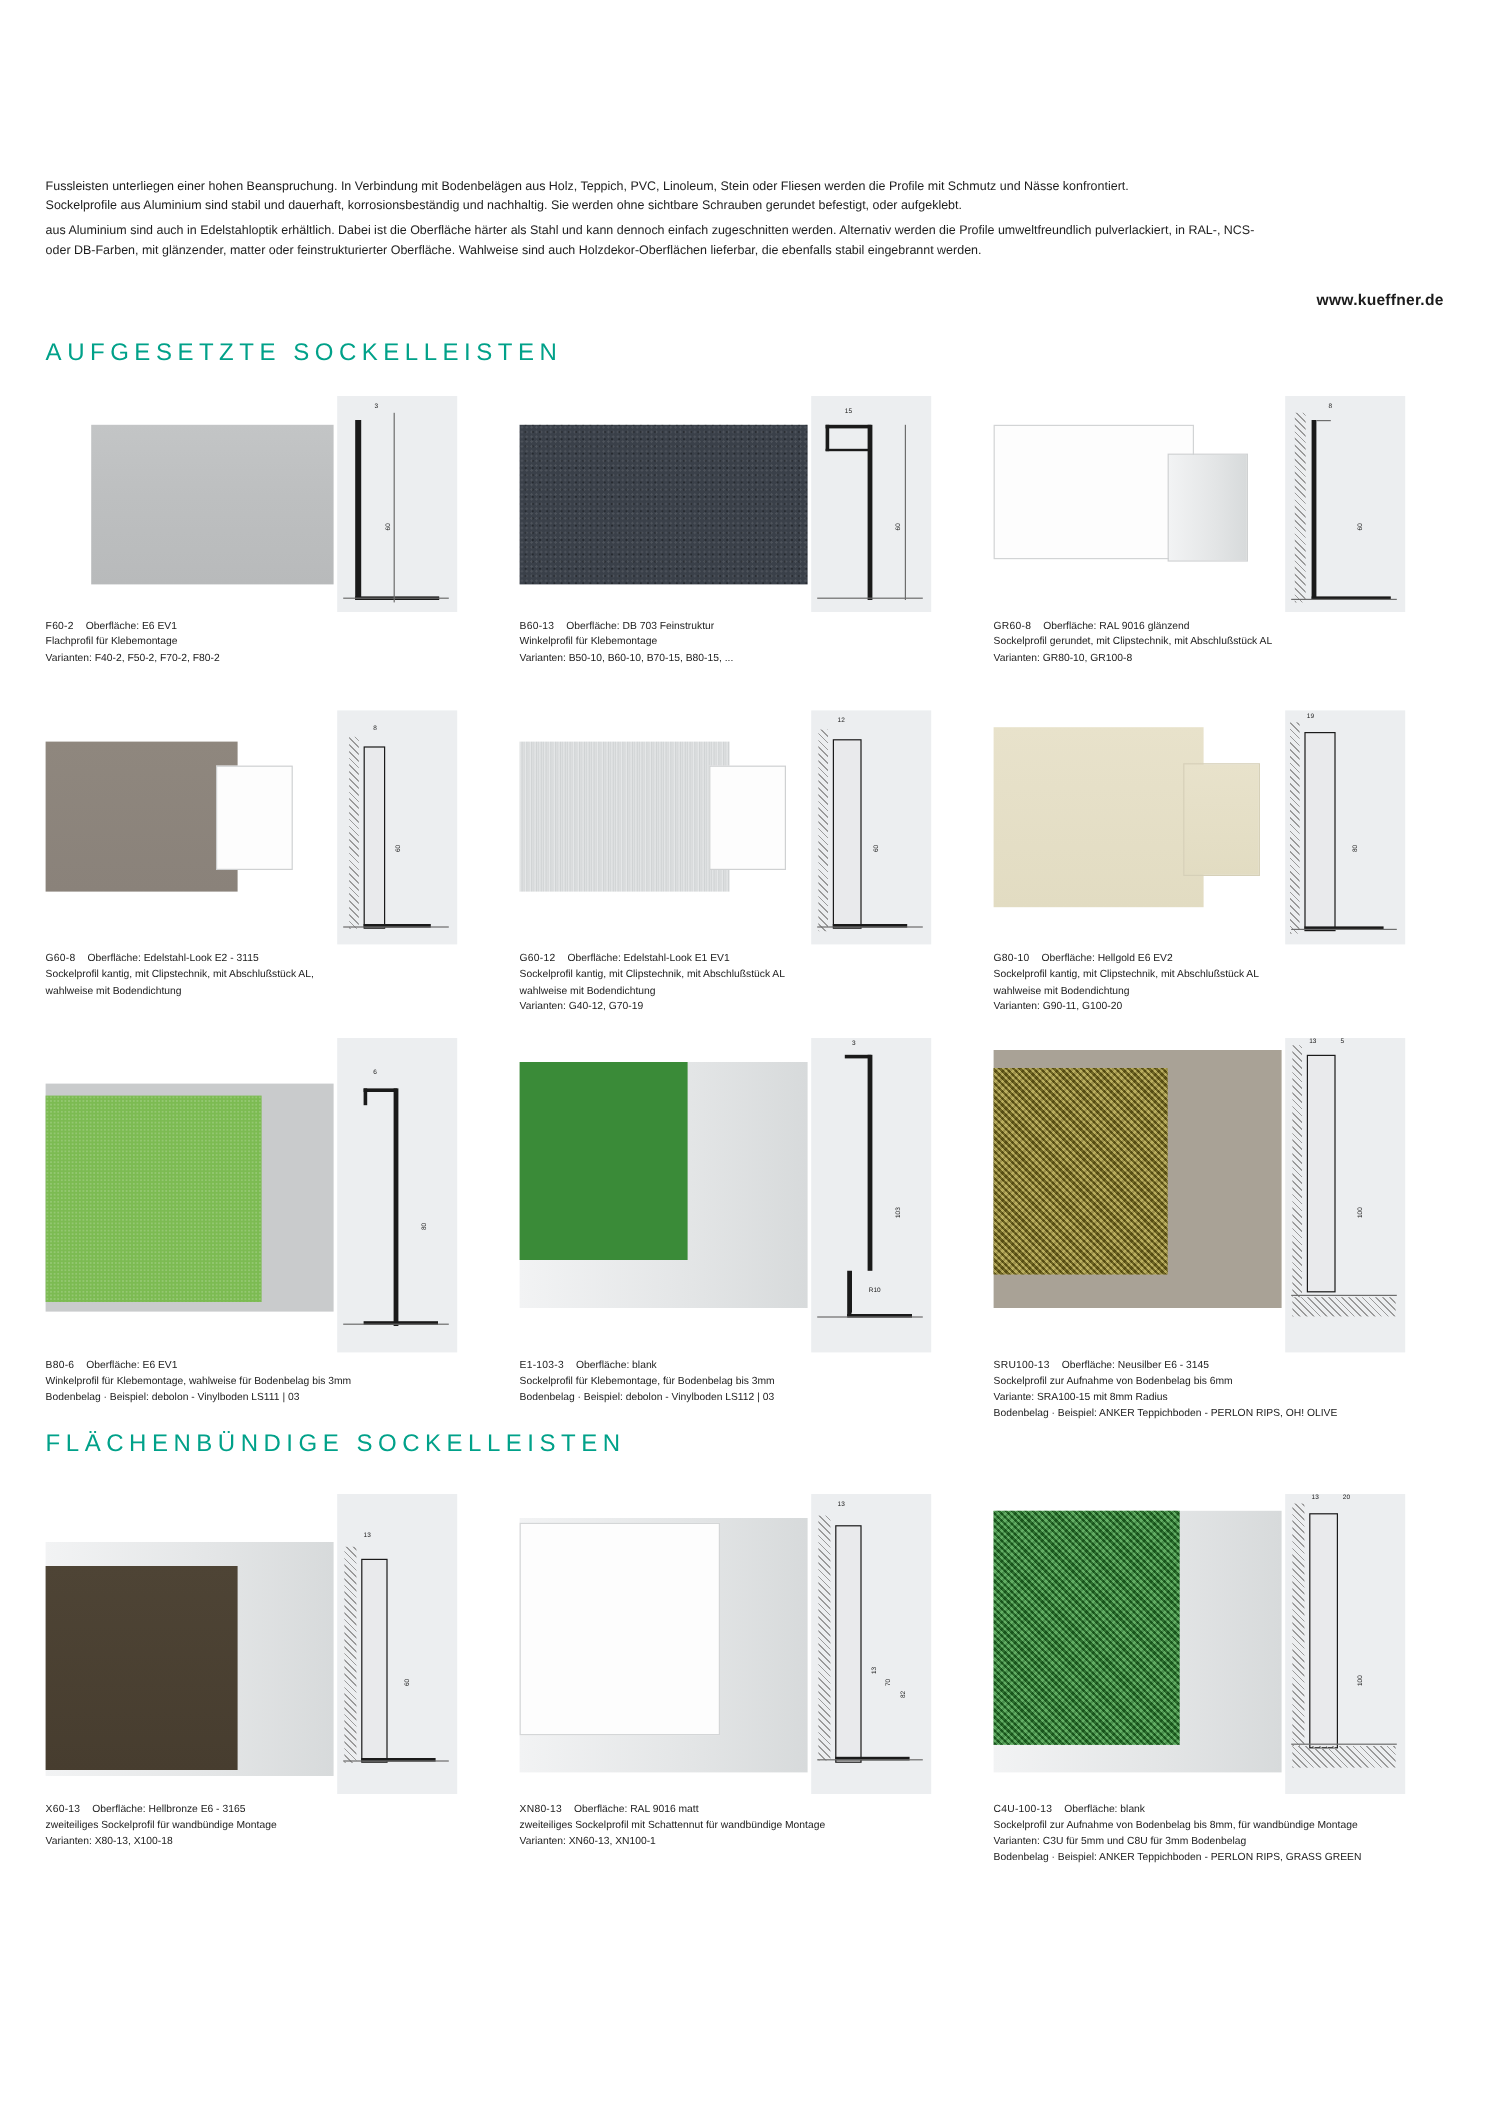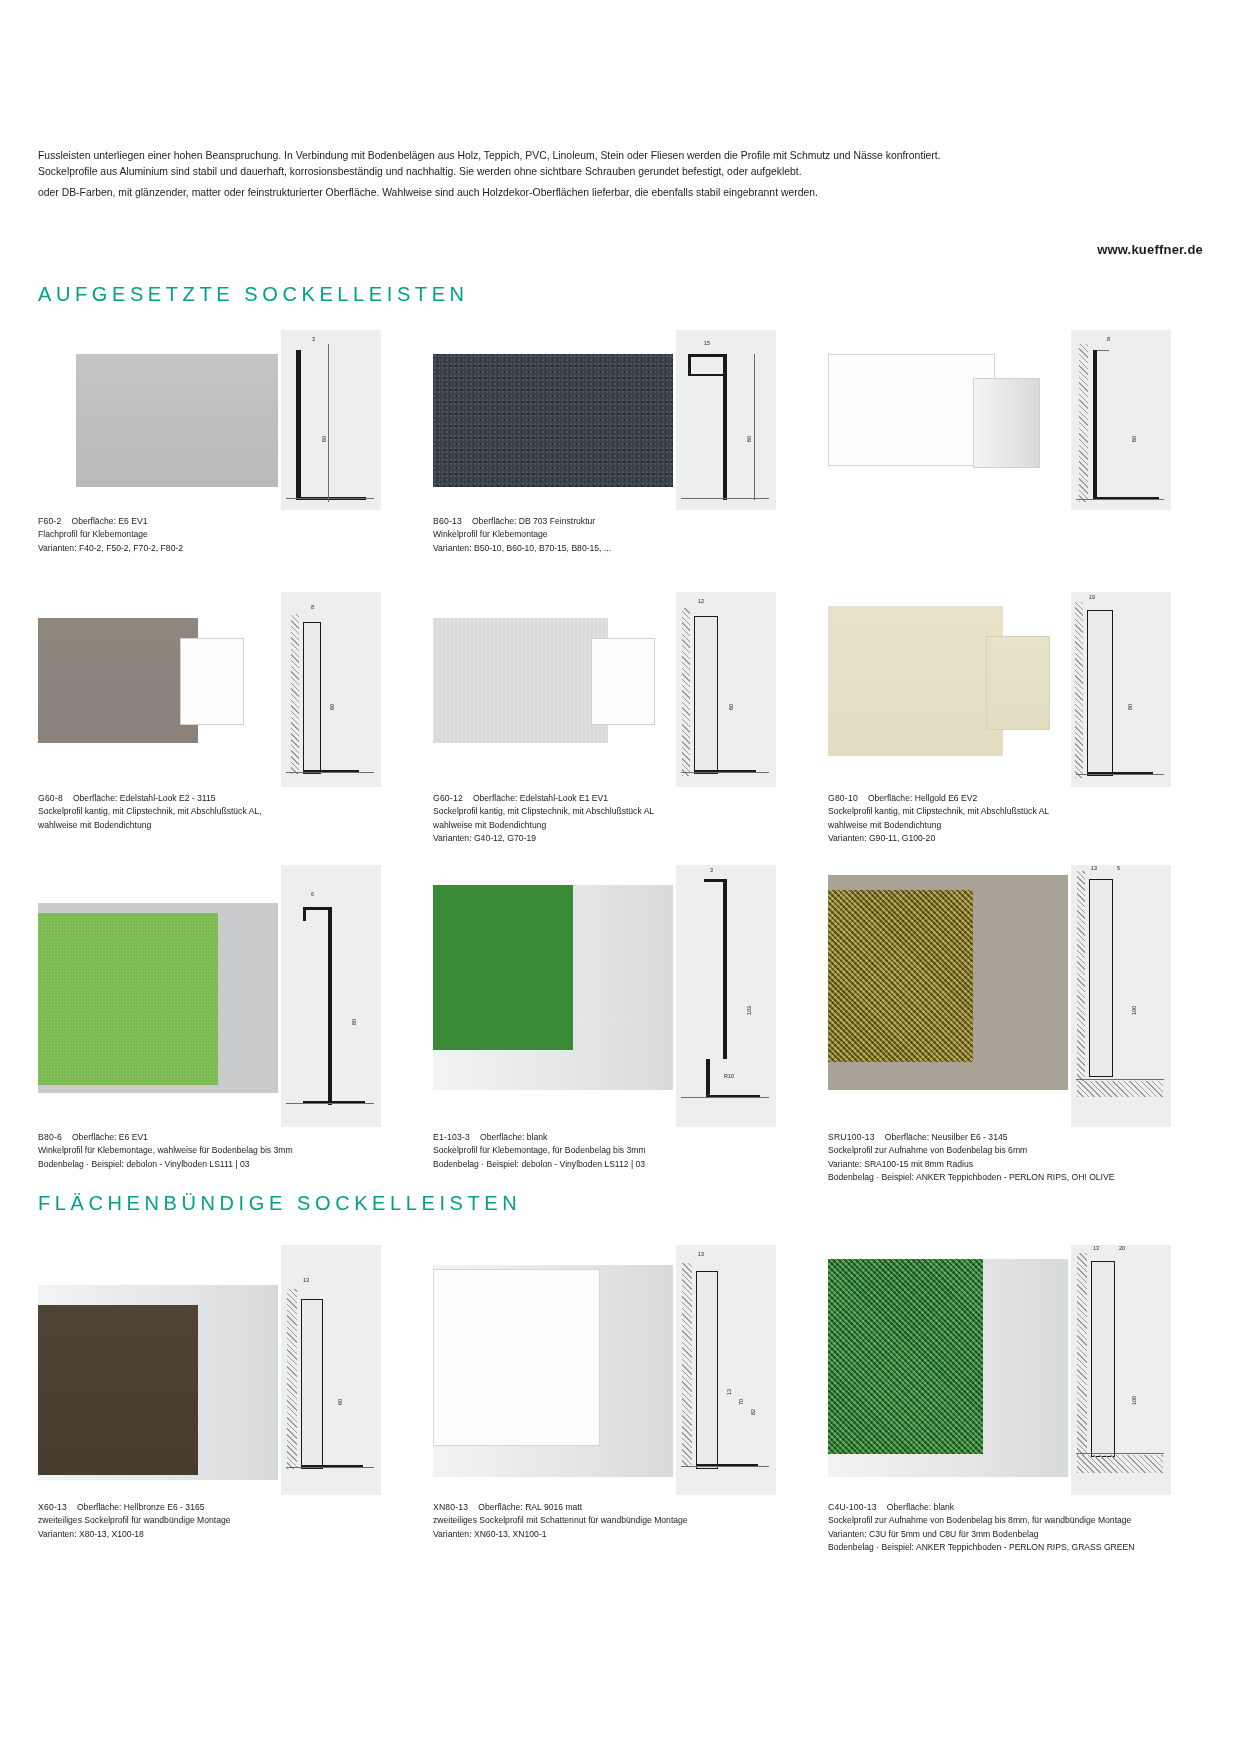--- a/index.html
+++ b/index.html
@@ -66,20 +66,21 @@
 </head>
 <body>
 
 <div class="page">
 
 
   <div class="intro">
     <p>Fussleisten unterliegen einer hohen Beanspruchung. In Verbindung mit Bodenbelägen aus Holz, Teppich, PVC, Linoleum, Stein oder Fliesen werden die Profile mit Schmutz und Nässe konfrontiert.</p>
     <p>Sockelprofile aus Aluminium sind stabil und dauerhaft, korrosionsbeständig und nachhaltig. Sie werden ohne sichtbare Schrauben gerundet befestigt, oder aufgeklebt.</p>
     <div class="gap"></div>
+    <p>aus Aluminium sind auch in Edelstahloptik erhältlich. Dabei ist die Oberfläche härter als Stahl und kann dennoch einfach zugeschnitten werden. Alternativ werden die Profile umweltfreundlich pulverlackiert, in RAL-, NCS-</p>
     <p>oder DB-Farben, mit glänzender, matter oder feinstrukturierter Oberfläche. Wahlweise sind auch Holzdekor-Oberflächen lieferbar, die ebenfalls stabil eingebrannt werden.</p>
   </div>
   <div class="website">www.kueffner.de</div>
 
   <div class="section-head" style="top:283px">AUFGESETZTE SOCKELLEISTEN</div>
 
   <div class="row" style="top:330px;height:260px">
 
     <div class="cell c0">
       <div class="swatchblk" style="height:180px">
@@ -127,20 +128,25 @@
         <div class="swatch tex-lightsilver" style="left:145px;top:48px;width:65px;height:88px;border:1px solid #cfd1d2"></div>
         <div class="tech" style="left:243px;top:0;width:100px;height:180px">
           <div class="hatch" style="left:8px;top:14px;width:9px;height:158px"></div>
           <div class="dline" style="left:22px;top:20px;width:4px;height:150px"></div>
           <div class="dthin" style="left:26px;top:20px;width:12px;height:1px"></div>
           <div class="dline" style="left:22px;top:167px;width:66px;height:3px"></div>
           <div class="dim" style="left:36px;top:6px">8</div>
           <div class="dimv" style="left:60px;top:112px">60</div>
           <div class="dthin" style="left:5px;top:169px;width:88px;height:1px"></div>
         </div>
+      </div>
+      <div class="caption" style="position:absolute;top:185px;left:0;width:360px">
+        <div class="l1"><span class="code">GR60-8</span><span class="sep"></span><span>Oberfläche: RAL 9016 glänzend</span></div>
+        <div>Sockelprofil gerundet, mit Clipstechnik, mit Abschlußstück AL</div>
+        <div>Varianten: GR80-10, GR100-8</div>
       </div>
     </div>
   </div>
 
   <div class="row" style="top:592px;height:270px">
 
     <div class="cell c0">
       <div class="swatchblk" style="height:200px">
         <div class="swatch tex-taupe" style="left:0;top:26px;width:160px;height:125px"></div>
         <div class="swatch tex-white" style="left:142px;top:46px;width:62px;height:85px;border:1px solid #cfd1d2"></div>

